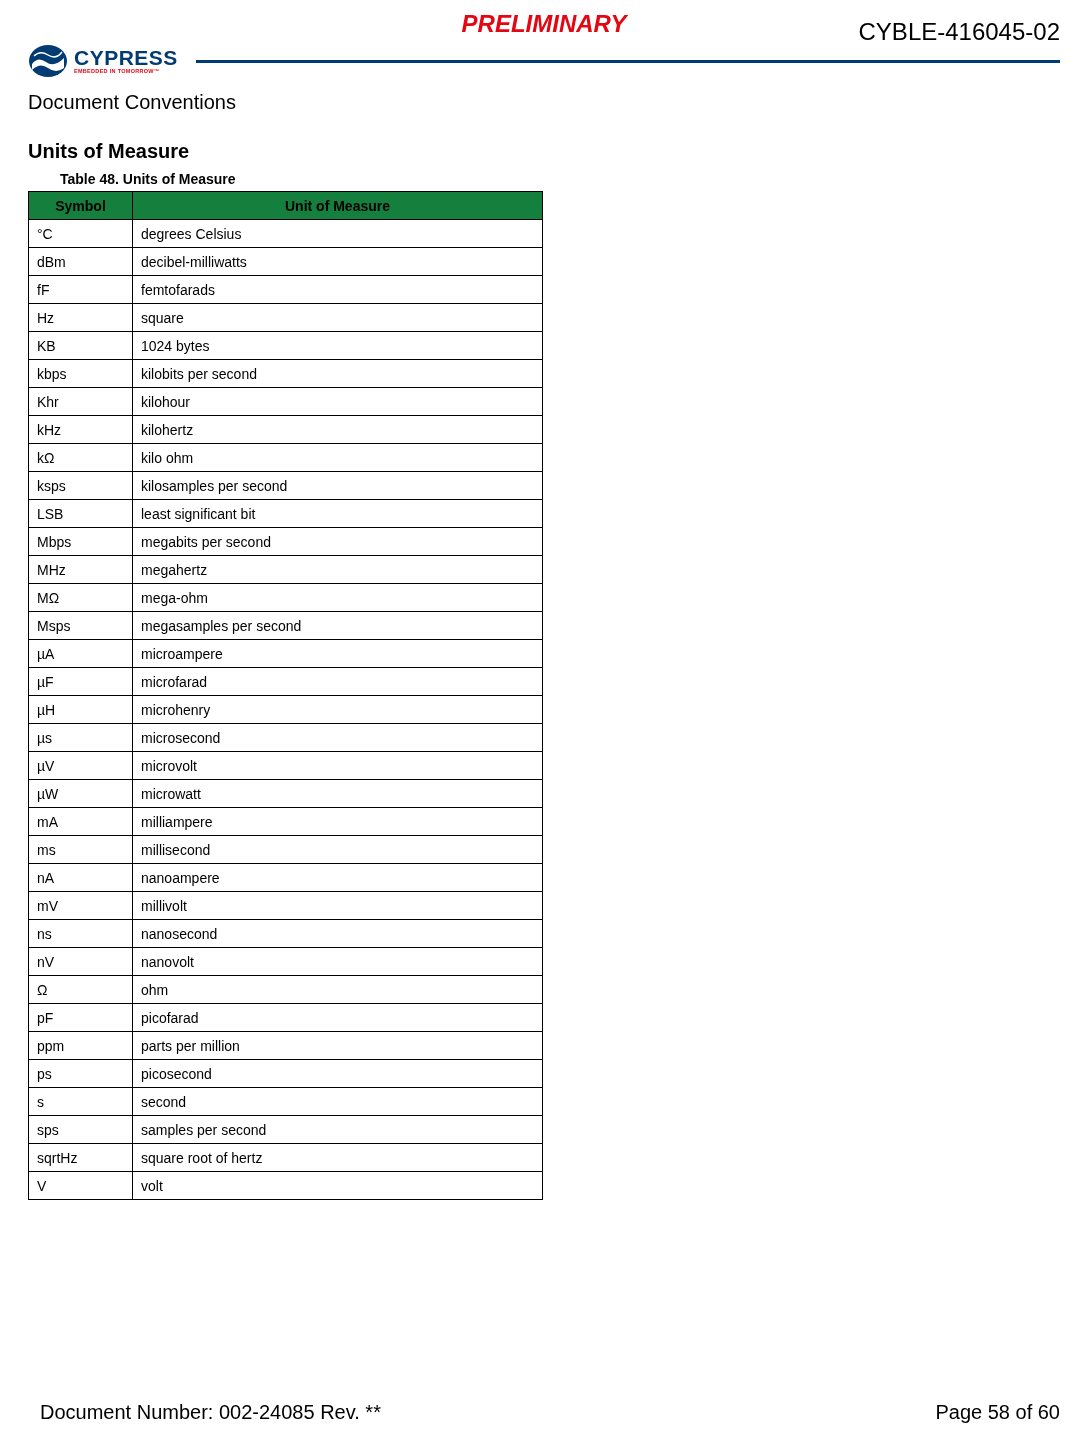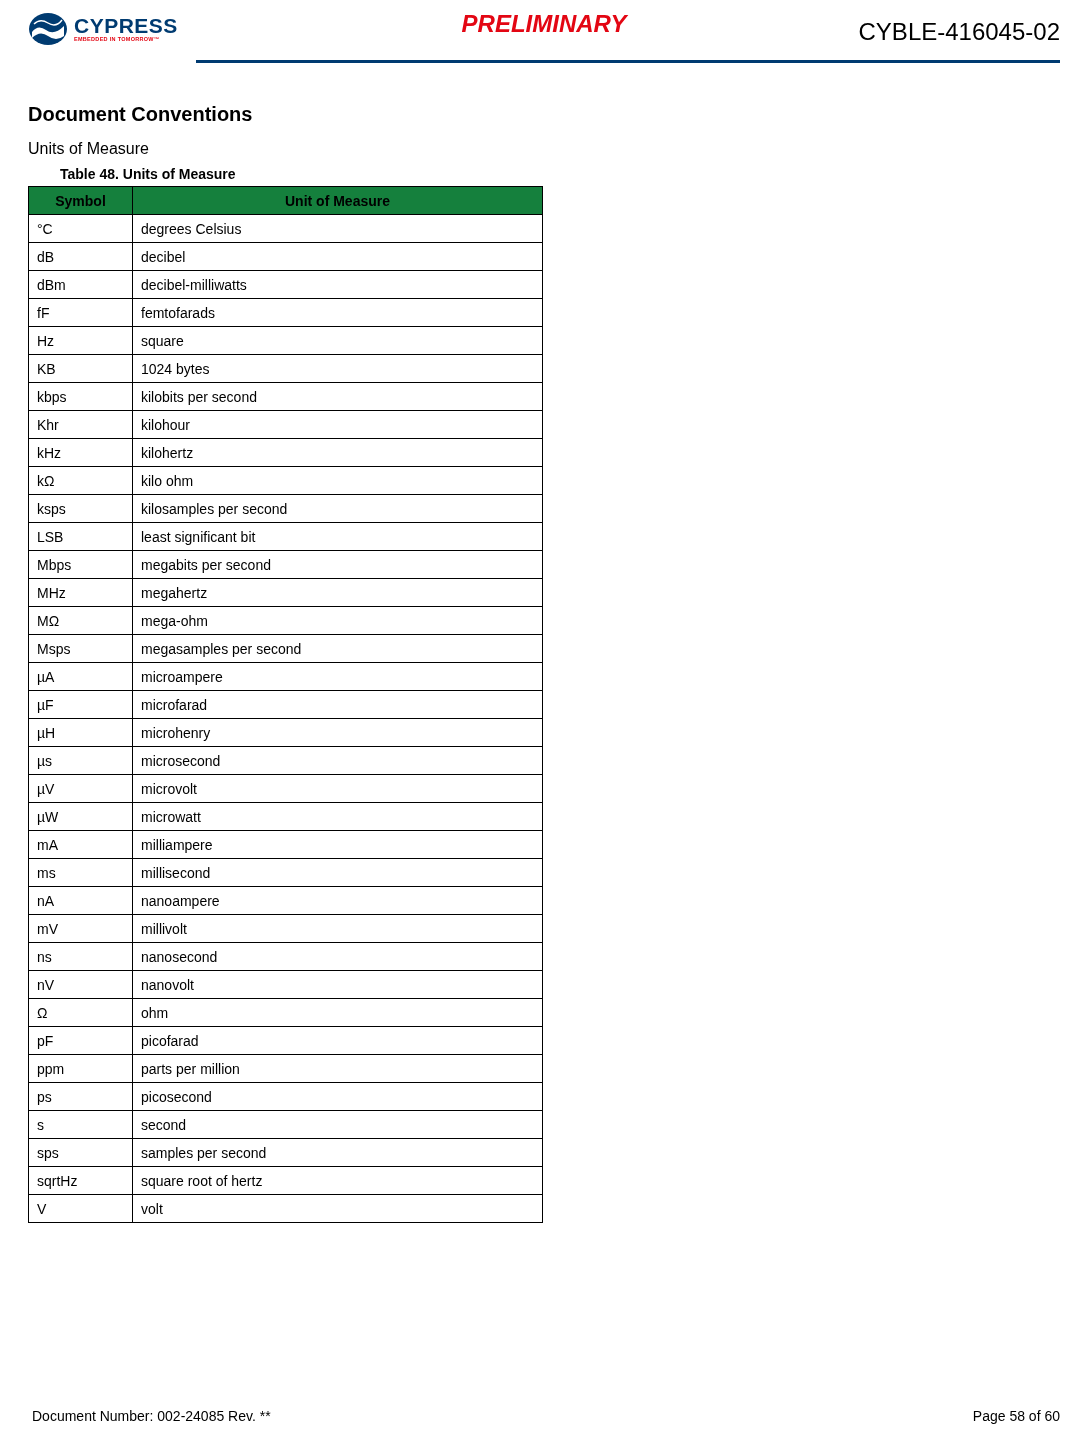--- a/index.html
+++ b/index.html
@@ -14,20 +14,21 @@
     .header-row {
       display: flex;
       align-items: flex-start;
       justify-content: space-between;
       height: 46px;
     }
     .logo-block {
       display: flex;
       align-items: center;
       gap: 6px;
+      margin-top: 32px;
     }
     .logo-mark {
       width: 40px;
       height: 34px;
       position: relative;
     }
     .logo-text {
       display: flex;
       flex-direction: column;
       line-height: 1;
@@ -63,27 +64,27 @@
     }
     .header-rule {
       border: none;
       border-top: 3px solid #003b71;
       margin-top: 2px;
       margin-left: 168px;
       margin-right: 0;
     }
     .section-title {
       font-size: 20px;
-      font-weight: 700;
-      margin-top: 40px;
+      font-weight: 400;
+      margin-top: 28px;
     }
     .subsection-title {
-      font-size: 16px;
-      font-weight: 400;
-      margin-top: 14px;
+      font-size: 20px;
+      font-weight: 700;
+      margin-top: 26px;
     }
     .table-caption {
       font-size: 14px;
       font-weight: 700;
       margin-top: 8px;
       margin-bottom: 4px;
       margin-left: 32px;
     }
     table.units {
       border-collapse: collapse;
@@ -100,25 +101,25 @@
     }
     table.units th {
       background: #15803d;
       text-align: center;
       font-weight: 700;
     }
     table.units th.col-symbol { width: 104px; }
     .footer {
       position: absolute;
       bottom: 24px;
-      left: 32px;
+      left: 40px;
       right: 28px;
       display: flex;
       justify-content: space-between;
-      font-size: 14px;
+      font-size: 20px;
     }
   </style>
 </head>
 <body>
 
 <div class="header-row">
   <div class="logo-block">
     <div class="logo-mark">
       <svg viewBox="0 0 40 34" width="40" height="34">
         <ellipse cx="20" cy="17" rx="19" ry="16" fill="#003b71"></ellipse>
@@ -146,24 +147,20 @@
       <th class="col-symbol">Symbol</th>
       <th>Unit of Measure</th>
     </tr>
   </thead>
   <tbody id="units-body">
       <tr>
         <td>°C</td>
         <td>degrees Celsius</td>
       </tr>
       <tr>
-        <td>dB</td>
-        <td>decibel</td>
-      </tr>
-      <tr>
         <td>dBm</td>
         <td>decibel-milliwatts</td>
       </tr>
       <tr>
         <td>fF</td>
         <td>femtofarads</td>
       </tr>
       <tr>
         <td>Hz</td>
         <td>square</td>

